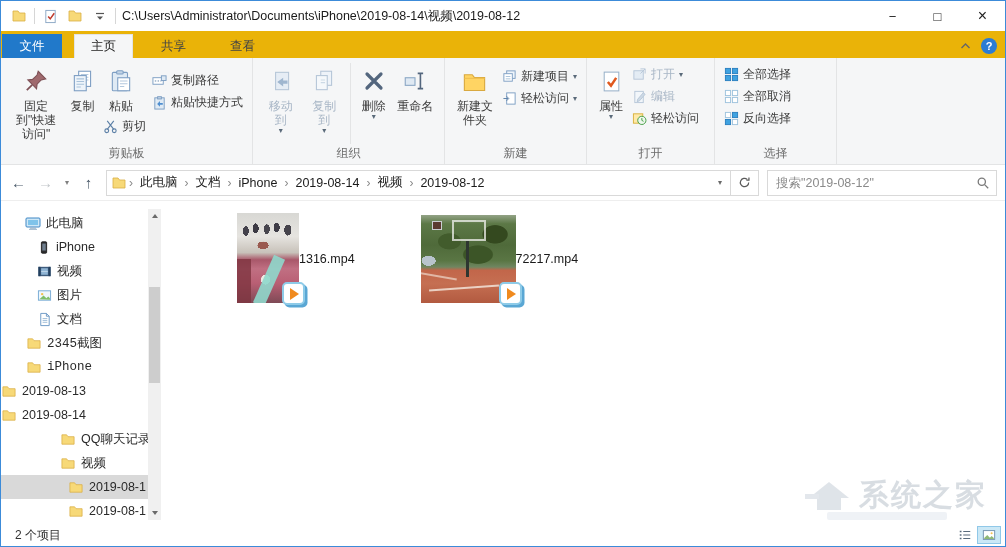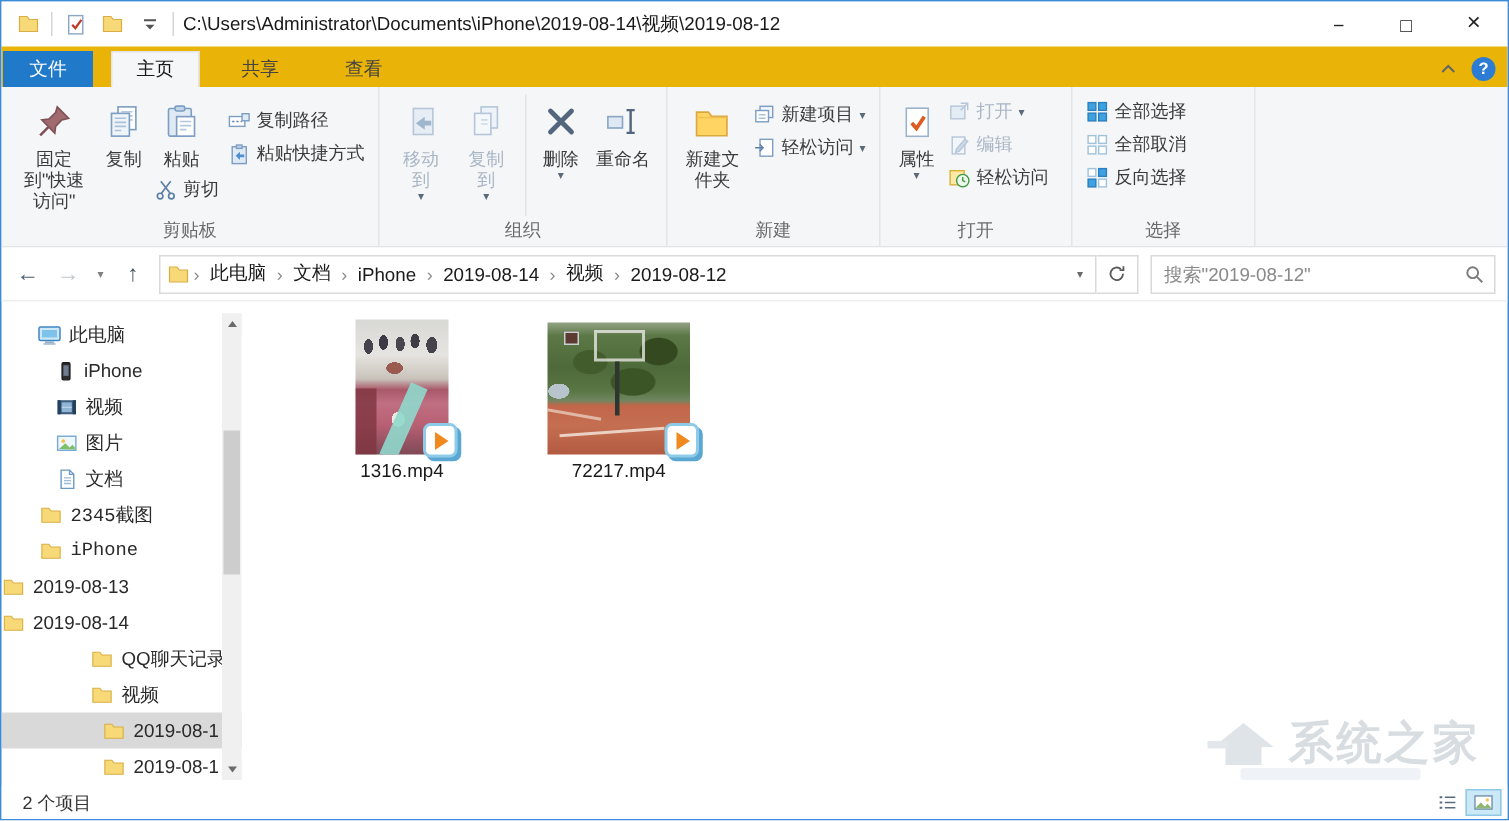--- a/index.html
+++ b/index.html
@@ -75,21 +75,21 @@
   .lv3 { } .lv4 { padding-left:59px; } .lv5 { padding-left:67px; }
   .side-scroll { position:absolute; right:0; top:8px; bottom:4px; width:13px; background:#f0f0f0; }
   .sb-arrow { position:absolute; left:0; width:13px; height:14px; background:#f0f0f0;
               display:flex; align-items:center; justify-content:center; }
   .sb-arrow.up { top:0; } .sb-arrow.down { bottom:0; }
   .tri-up { width:0; height:0; border-left:3.5px solid transparent; border-right:3.5px solid transparent; border-bottom:4.5px solid #6a6a6a; }
   .tri-down { width:0; height:0; border-left:3.5px solid transparent; border-right:3.5px solid transparent; border-top:4.5px solid #6a6a6a; }
   .sb-thumb { position:absolute; left:1px; width:11px; top:78px; height:96px; background:#cdcdcd; }
 
   .content { flex:1; position:relative; padding:10px 0 0 28px; display:flex; align-items:flex-start; gap:18px; }
-  .file-item { display:flex; flex-direction:column; align-items:center;padding-left:48px; }
+  .file-item { display:flex; flex-direction:row; align-items:center;padding-left:48px; }
   .thumb-wrap { height:92px; display:flex; align-items:flex-end; position:relative; }
   .fname { margin-top:4px; font-size:12.5px; color:#1a1a1a; }
 
   .thumb1 { width:62px; height:90px; position:relative; overflow:hidden;
     background:
       radial-gradient(ellipse 5px 8px at 14% 20%, #44424c 60%, transparent 61%),
       radial-gradient(ellipse 5px 8px at 30% 17%, #3c3a44 60%, transparent 61%),
       radial-gradient(ellipse 5px 8px at 48% 18%, #48464e 60%, transparent 61%),
       radial-gradient(ellipse 5px 8px at 64% 16%, #3e3c46 60%, transparent 61%),
       radial-gradient(ellipse 6px 9px at 82% 19%, #45434b 60%, transparent 61%),

